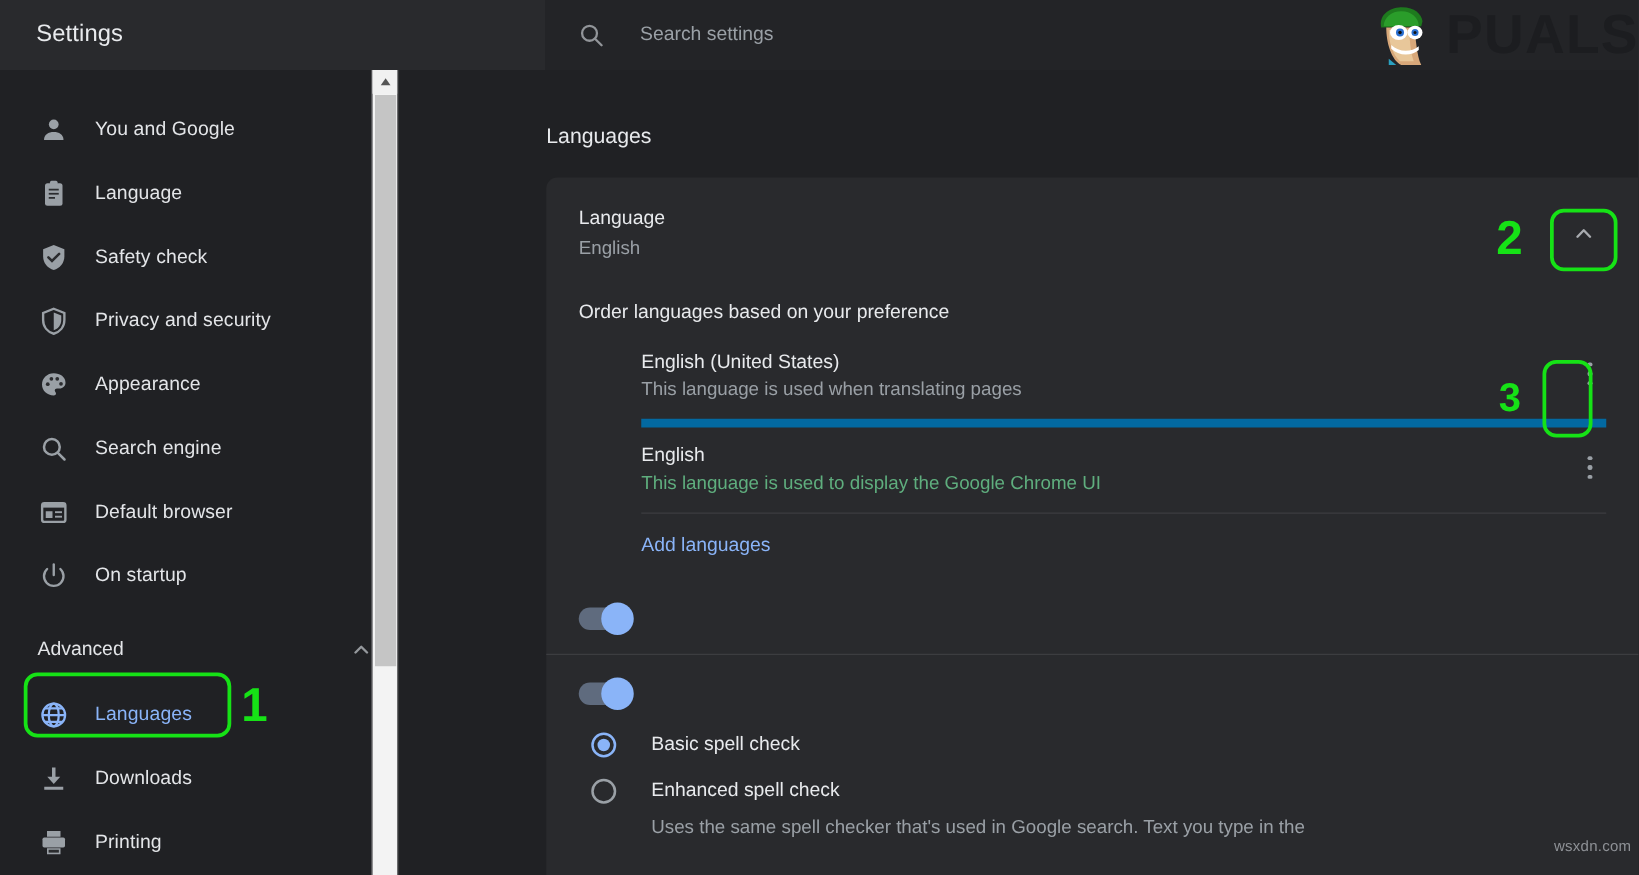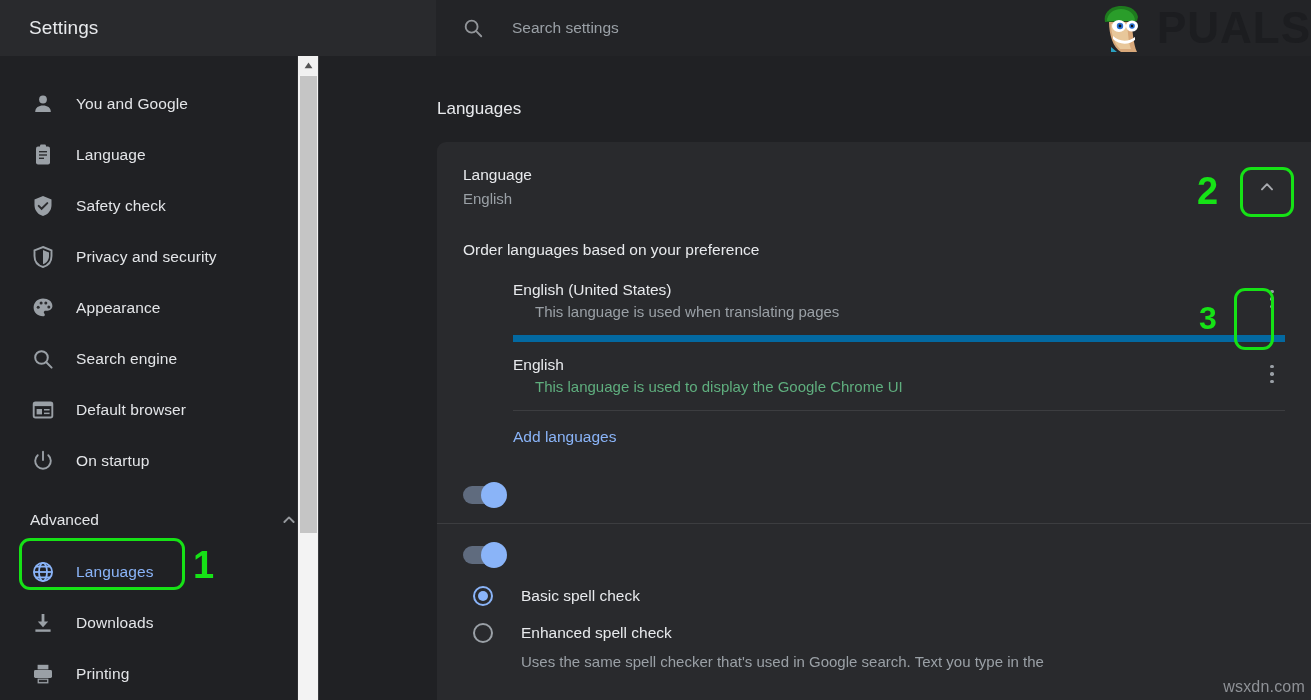--- a/index.html
+++ b/index.html
@@ -125,21 +125,21 @@
   }
   .lang-list { padding: 0 26px 0 76px; }
   .lang-row {
     display: flex; align-items: flex-start;
     padding: 12px 0 11px 0;
     border-bottom: 7px solid #0369a1;
   }
   .lang-row:last-child { border-bottom: 1px solid #3c3d40; }
   .lang-text { flex: 1; }
   .lang-name { font-size: 15.5px; color: #e8eaed; line-height: 1.45; }
-  .lang-sub { font-size: 15px; color: #9aa0a6; line-height: 1.5; margin-left: 22px; }
+  .lang-sub { font-size: 15px; color: #9aa0a6; line-height: 1.5; }
   .lang-sub.accent-green { color: #5fae7e; }
   .kebab {
     width: 26px; height: 36px; display: flex; flex-direction: column;
     align-items: center; justify-content: center; gap: 4px; margin-top: 2px;
   }
   .kebab i { width: 3.5px; height: 3.5px; border-radius: 50%; background: #9aa0a6; display: block; }
 
   .add-link {
     padding: 17px 0 21px 76px; font-size: 15.5px; color: #8ab4f8;
   }
@@ -168,22 +168,22 @@
   }
   .radio.on { border-color: #8ab4f8; }
   .radio.on::after {
     content: ''; position: absolute; left: 3px; top: 3px;
     width: 10px; height: 10px; border-radius: 50%; background: #8ab4f8;
   }
   .radio-text .rt-title { font-size: 15.5px; color: #e8eaed; line-height: 1.5; }
   .radio-text .rt-sub { font-size: 15px; color: #9aa0a6; line-height: 1.6; margin-top: 6px; }
 
   .corner-wm {
-    position: absolute; right: 6px; bottom: 4px;
-    font-size: 16px; color: #8e9196; letter-spacing: .2px;
+    position: absolute; right: 6px; bottom: 16px;
+    font-size: 12px; color: #8e9196; letter-spacing: .2px;
   }
 </style>
 </head>
 <body>
 
 <div class="app">
 
   <div class="header">
     <div class="header-left">
       <div class="header-title">Settings</div>

